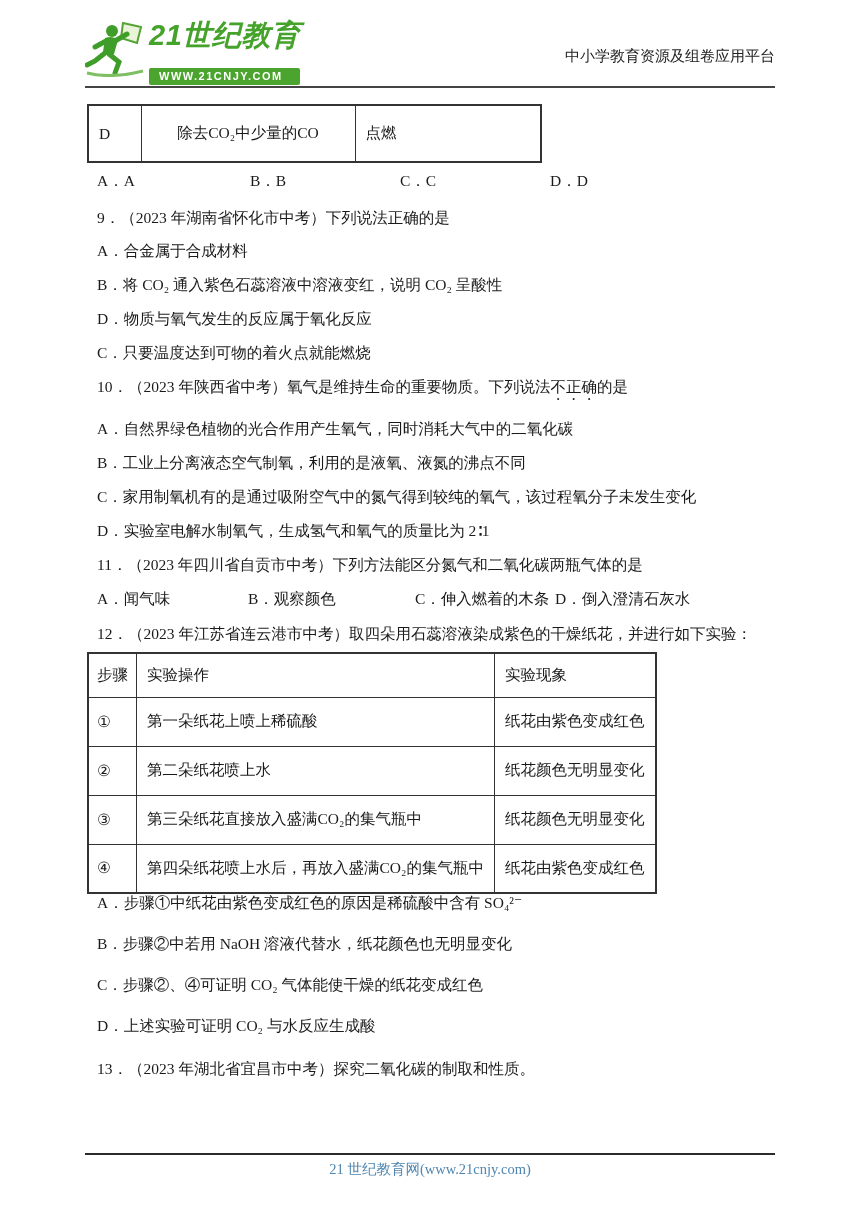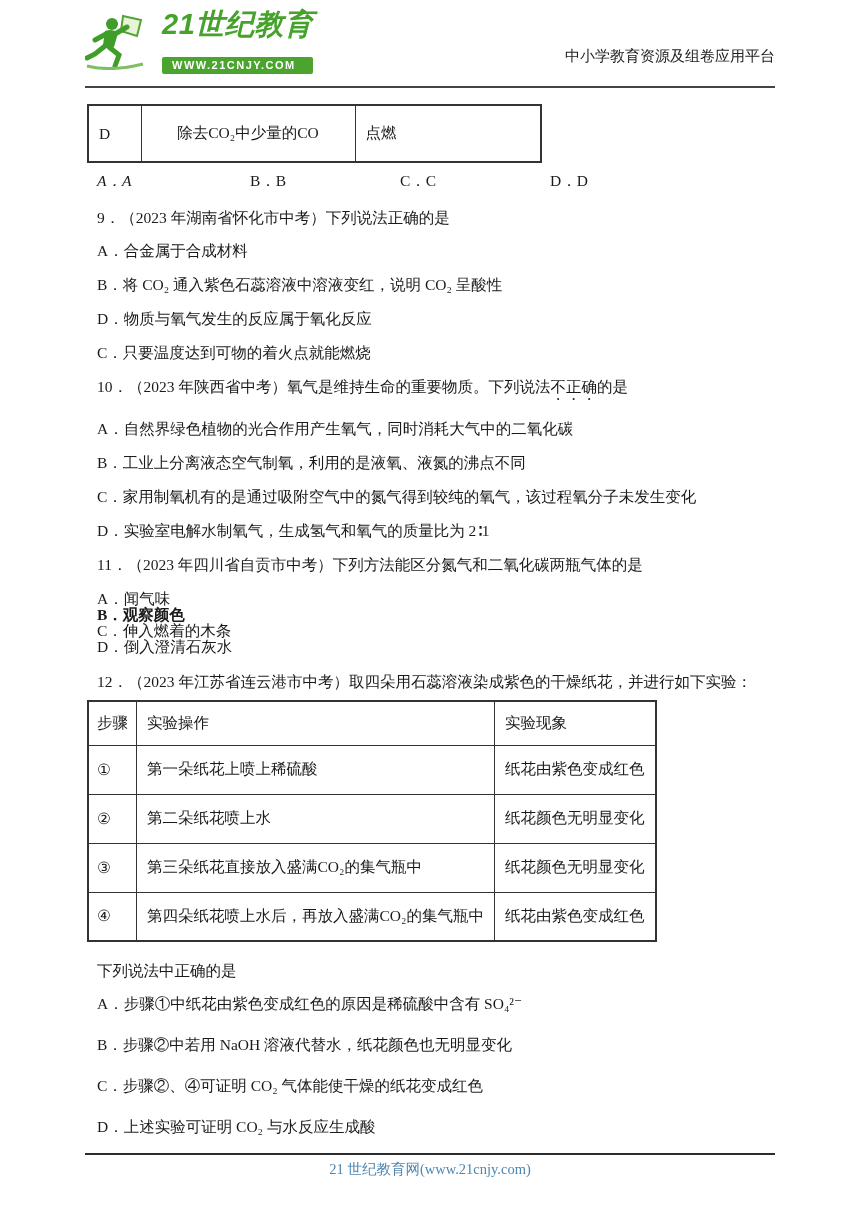--- a/index.html
+++ b/index.html
@@ -15,21 +15,21 @@
   }
   .page { position: absolute; inset: 0; padding: 0 85px; }
 
   
   .header {
     height: 88px;
     display: flex; justify-content: space-between; align-items: flex-end;
     border-bottom: 2px solid #444;
     padding-bottom: 1px;
   }
-  .logo { display: flex; align-items: center; gap: 15px; padding-bottom: 11px; }
+  .logo { display: flex; gap: 2px; padding-bottom: 0; }
   .logo svg { display: block; }
   .logo-text { display: flex; flex-direction: column; }
   .brand {
     font-family: "Liberation Sans", "DejaVu Sans", sans-serif;
     font-weight: bold; font-style: italic;
     font-size: 29px; line-height: 1;
     color: #45a22b; letter-spacing: 0.5px;
   }
   .urlbar {
     margin-top: 18px;
@@ -47,36 +47,36 @@
   .txt { padding-left: 12px; margin: 0; }
 
   
   .t1 { border-collapse: collapse; border: 2px solid #333; margin: 8px 0 0 2px; }
   .t1 td { border: 1px solid #333; height: 57px; padding: 0 10px; vertical-align: middle; white-space: nowrap; }
   .t1 td.c-letter { width: 53px; }
   .t1 td.c-goal   { width: 214px; text-align: center; }
   .t1 td.c-method { width: 186px; }
 
   .ans-row { display: flex; margin: 10px 0 0; padding-left: 12px; line-height: 16px; }
-  .ans-row .c1 { width: 153px; font-style: italic; }
+  .ans-row .c1 { width: 153px; }
   .ans-row .c2 { width: 150px; }
   .ans-row .c3 { width: 150px; }
 
   .qt9  { margin: 20px 0 16px; }
   .qt10 { margin: 14px 0 16px; }
   .qt11 { margin: 8px 0 18px; }
   .qt12 { margin: 18px 0 10px; }
   .qt13 { margin: 26px 0 0; }
   .opt  { margin: 0 0 17px; }
   .opt12 { margin: 0 0 24px; }
   .stem { margin: 20px 0 16px; }
 
-  .optrow { display: flex; margin: 0; padding-left: 12px; line-height: 16px; flex-direction: column; }
+  .optrow { display: flex; margin: 0; padding-left: 12px; line-height: 16px; }
   .optrow .w1 { width: 151px; }
-  .optrow .w2 { width: 167px; font-weight: bold; }
+  .optrow .w2 { width: 167px; }
   .optrow .w3 { width: 140px; }
 
   
   .emph {
     -webkit-text-emphasis: filled dot;
     -webkit-text-emphasis-position: under;
     text-emphasis: filled dot;
     text-emphasis-position: under left;
   }
 
@@ -190,26 +190,26 @@
           <td class="c-op">第三朵纸花直接放入盛满CO₂的集气瓶中</td>
           <td class="c-obs">纸花颜色无明显变化</td>
         </tr>
         <tr>
           <td class="c-step">④</td>
           <td class="c-op">第四朵纸花喷上水后，再放入盛满CO₂的集气瓶中</td>
           <td class="c-obs">纸花由紫色变成红色</td>
         </tr>
       </tbody>
     </table>
-    <p class="txt stem">下列说法中正确的是</p>
     <p class="txt opt12">A．步骤①中纸花由紫色变成红色的原因是稀硫酸中含有 SO₄²⁻</p>
     <p class="txt opt12">B．步骤②中若用 NaOH 溶液代替水，纸花颜色也无明显变化</p>
     <p class="txt opt12">C．步骤②、④可证明 CO₂ 气体能使干燥的纸花变成红色</p>
     <p class="txt opt12">D．上述实验可证明 CO₂ 与水反应生成酸</p>
 
+    <p class="txt qt13">13．（2023 年湖北省宜昌市中考）探究二氧化碳的制取和性质。</p>
 
   </main>
 
   <footer class="footer">
     <div class="footer-rule"></div>
     <div class="footer-text">21 世纪教育网(www.21cnjy.com)</div>
   </footer>
 
 </div>
 

